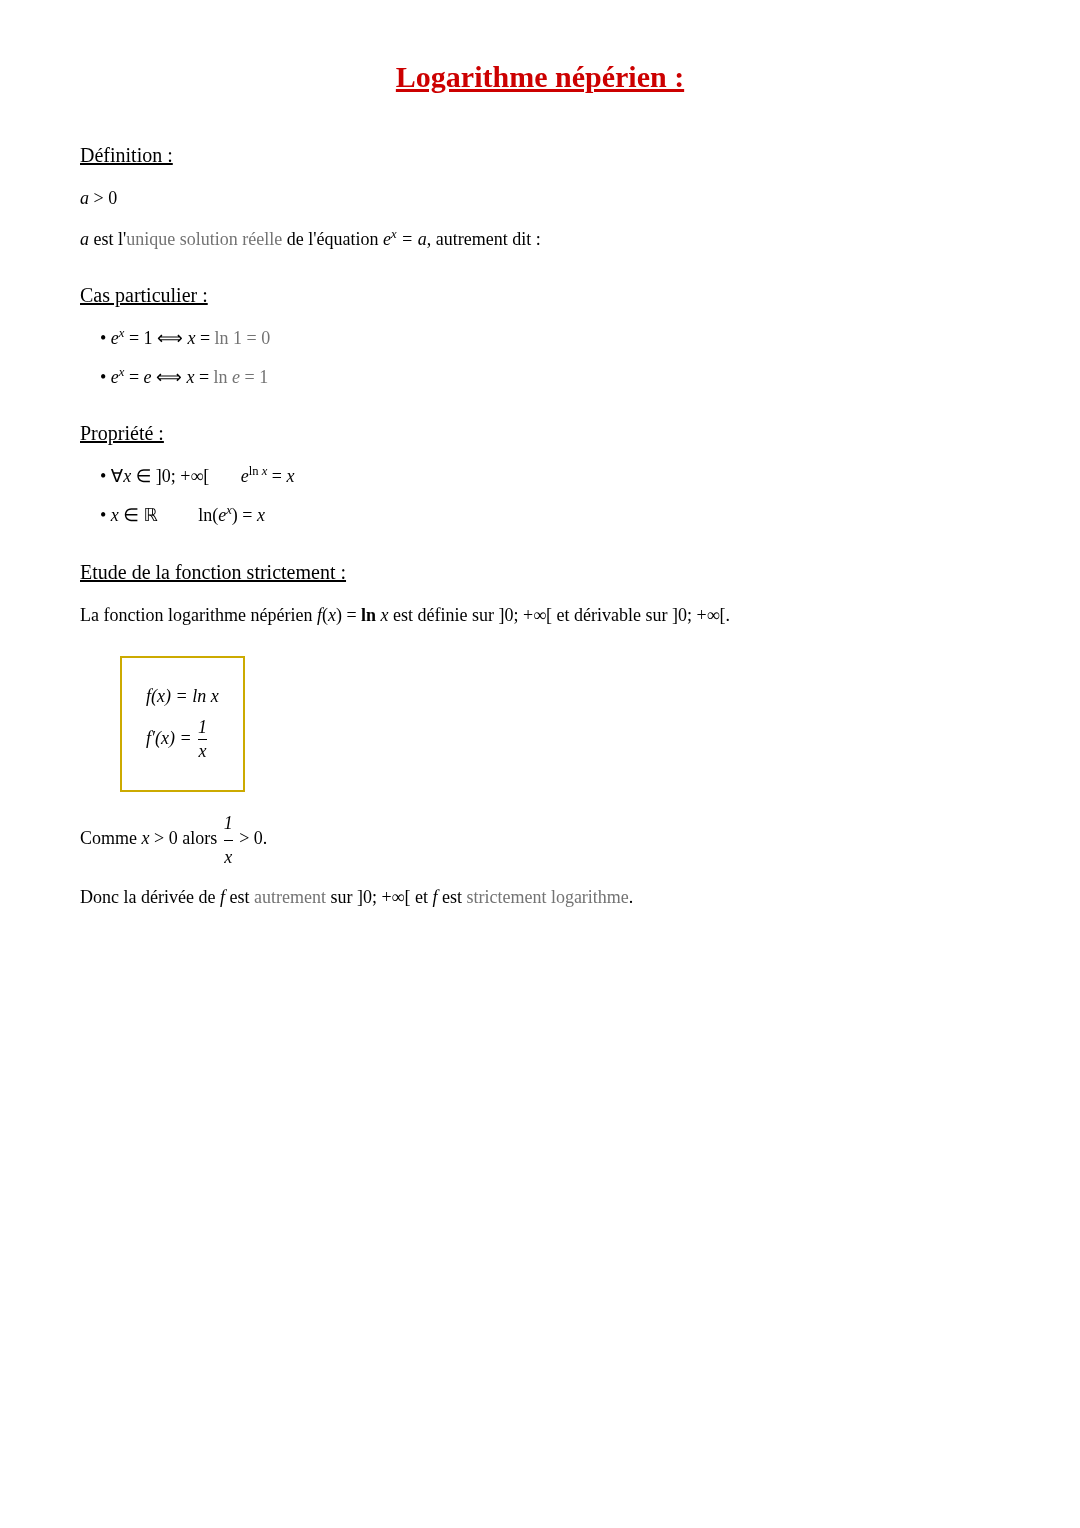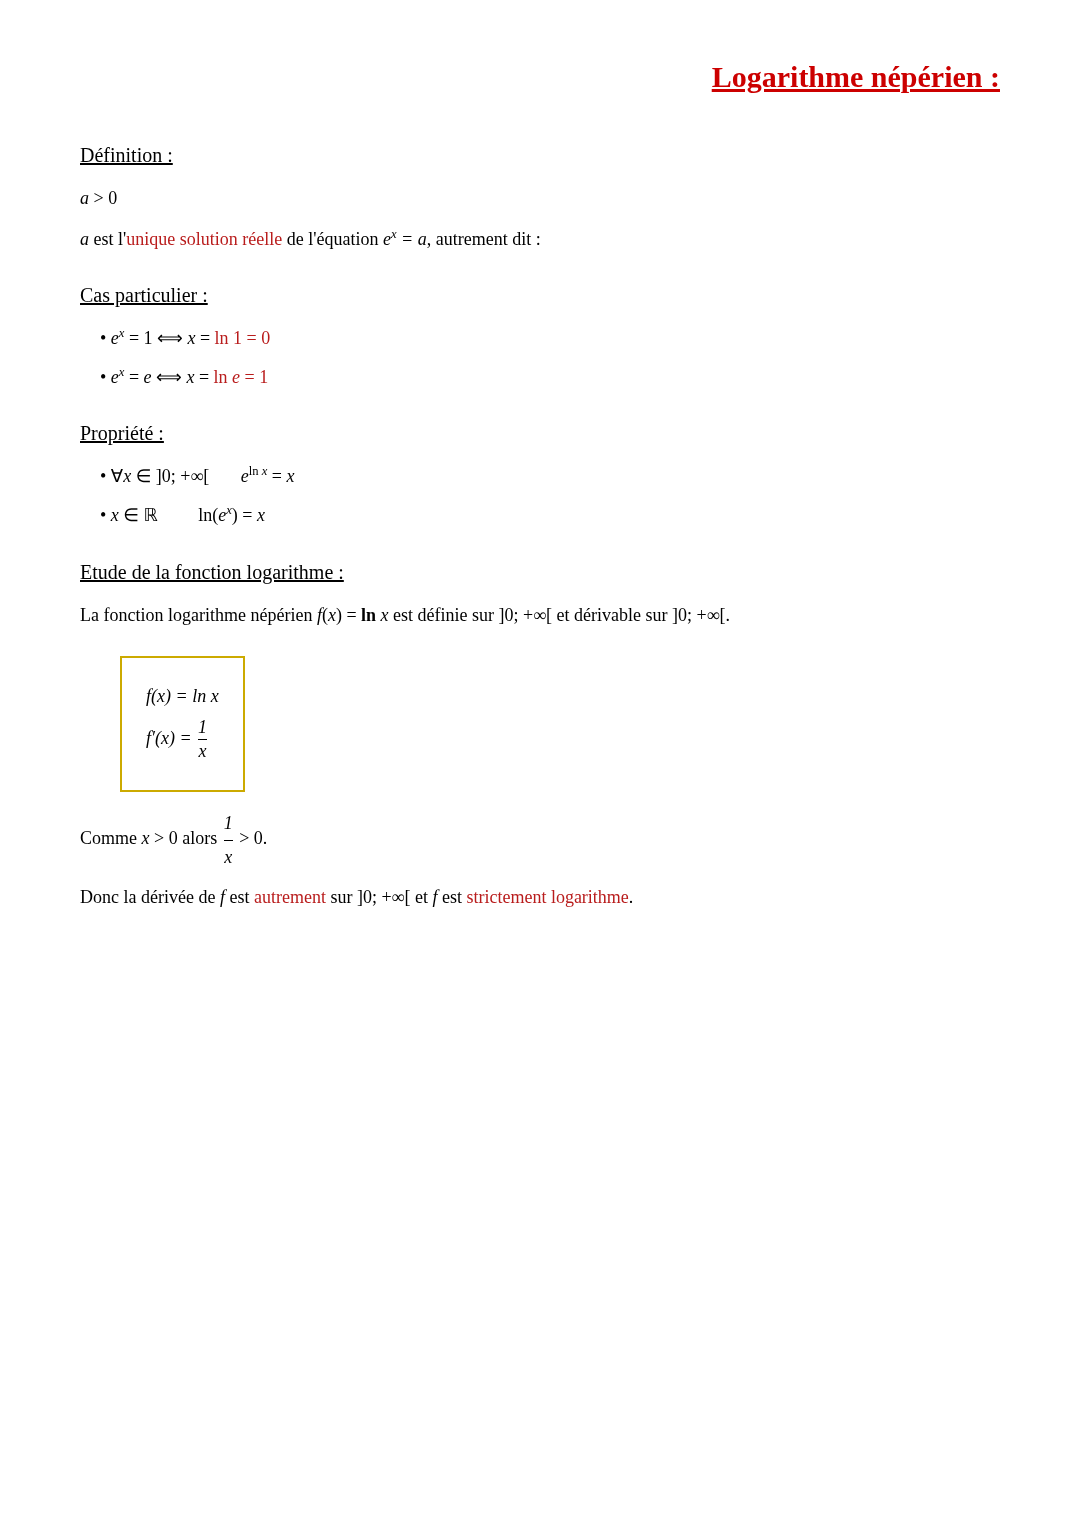--- a/index.html
+++ b/index.html
@@ -6,38 +6,38 @@
     body {
       background: #fff;
       font-family: "Times New Roman", Times, serif;
       font-size: 18px;
       color: #000;
       width: 1080px;
       min-height: 1528px;
       padding: 60px 80px;
     }
     .page-title {
-      text-align: right;
+      text-align: center;
       color: #cc0000;
       font-size: 30px;
       text-decoration: underline;
       margin-bottom: 50px;
     }
     .section-title {
       font-size: 20px;
       font-weight: normal;
       text-decoration: underline;
       margin-bottom: 16px;
       margin-top: 30px;
     }
     .math-text {
       font-style: italic;
     }
     .highlight-red {
-      color: #b91c1c;
+      color: #737373;
     }
     p {
       margin-bottom: 10px;
       line-height: 1.7;
     }
     .formula-box {
       border: 2px solid #ccaa00;
       display: inline-block;
       padding: 28px 24px;
       margin: 16px 0 16px 40px;
@@ -111,21 +111,21 @@
   <div class="section-title">Propriété :</div>
   <p class="bullet-item">
     • ∀<em>x</em> ∈ ]0; +∞[&nbsp;&nbsp;&nbsp;&nbsp;&nbsp;&nbsp;&nbsp;<em>e</em><sup>ln <em>x</em></sup> = <em>x</em>
   </p>
   <p class="bullet-item">
     • <em>x</em> ∈ ℝ&nbsp;&nbsp;&nbsp;&nbsp;&nbsp;&nbsp;&nbsp;&nbsp;&nbsp;ln(<em>e<sup>x</sup></em>) = <em>x</em>
   </p>
 </div>
 
 <div style="margin-top:30px;">
-  <div class="section-title">Etude de la fonction logarithme :</div>
+  <div class="section-title">Etude de la fonction strictement :</div>
   <p>
     La fonction logarithme népérien <em>f</em>(<em>x</em>) = <strong>ln</strong> <em>x</em> est définie sur ]0; +∞[ et dérivable sur ]0; +∞[.
   </p>
 
   
   <div class="formula-box">
     <span class="formula-line">
       <em>f</em>(<em>x</em>) = ln <em>x</em>
     </span>
     <span class="formula-line">

